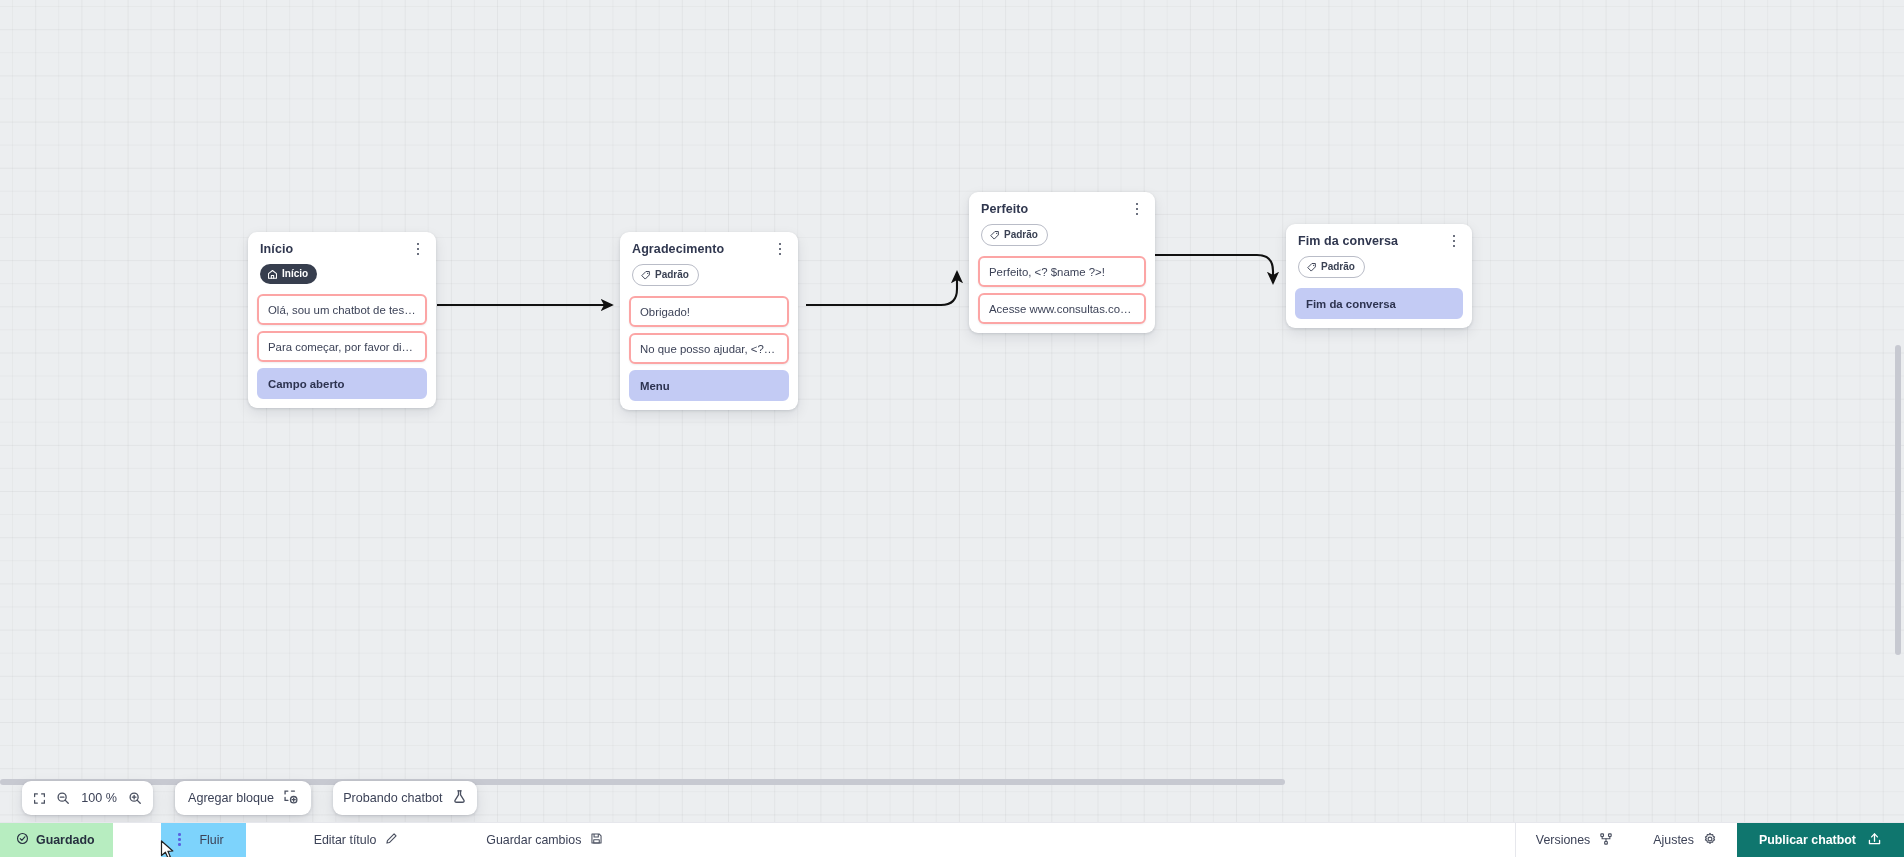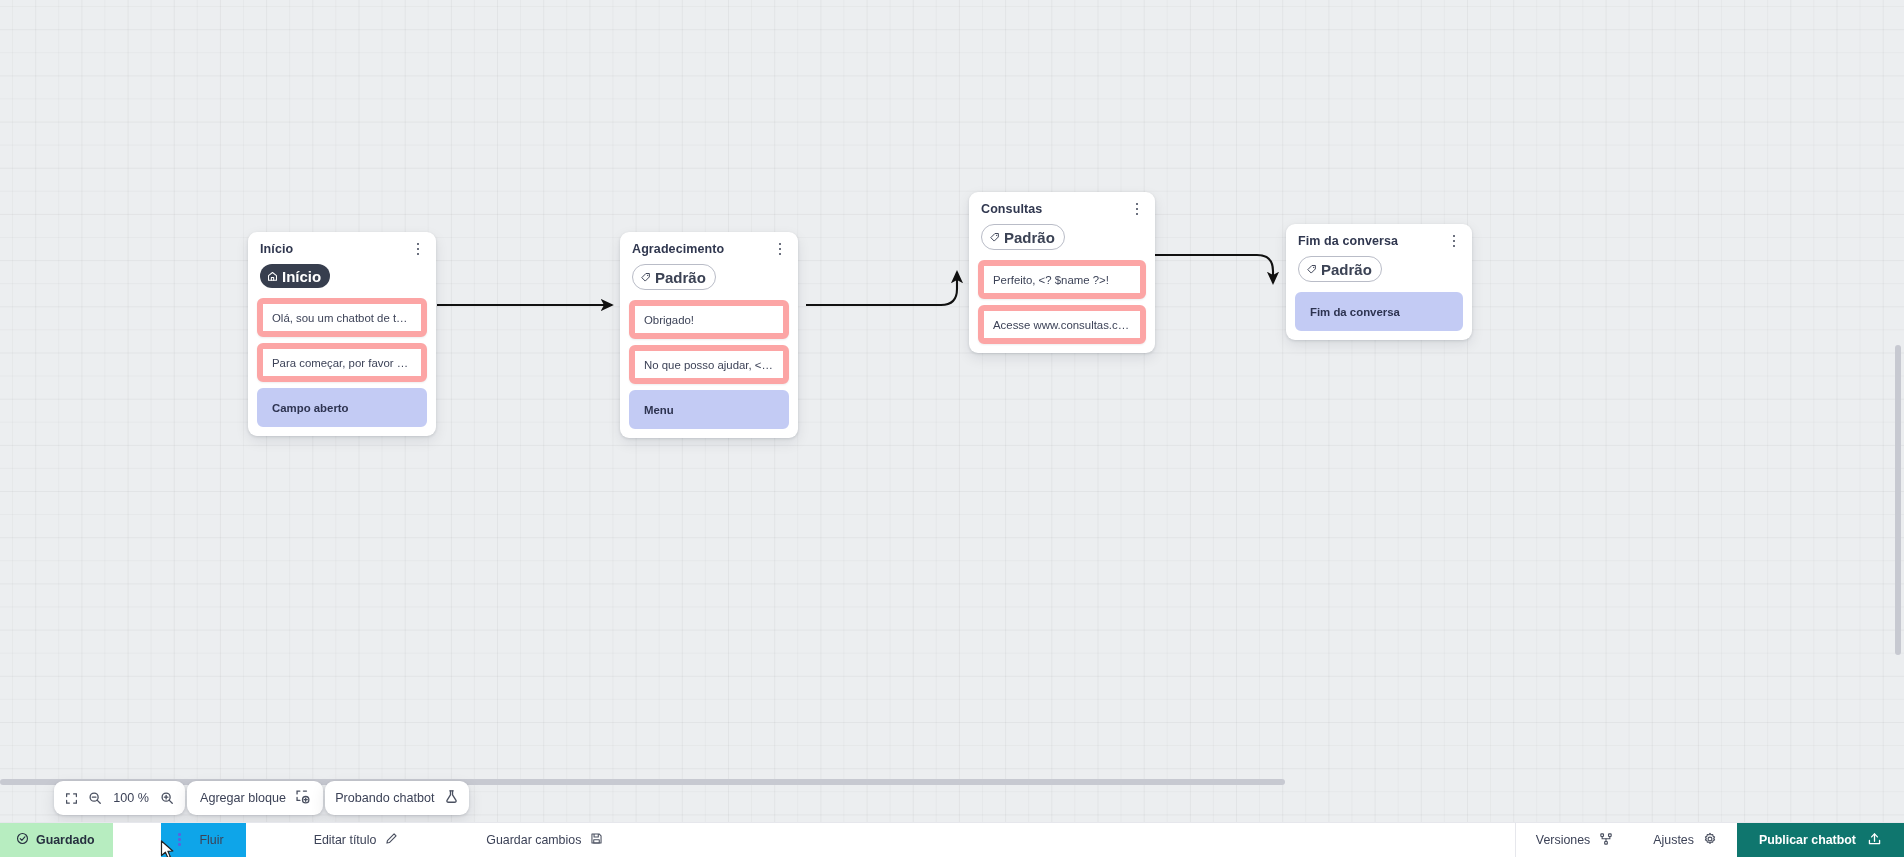--- a/index.html
+++ b/index.html
@@ -67,34 +67,34 @@
     cursor: pointer;
     flex: 0 0 auto;
     margin-top: -1px;
   }
   .kebab i { display:block; width: 2.6px; height: 2.6px; border-radius: 50%; background: #3b4254; }
 
   .badge-row { padding: 7px 3px 2px 3px; }
   .badge {
     display: inline-flex; align-items: center; gap: 4px;
     border-radius: 20px;
-    font-size: 15px;
+    font-size: 10px;
     font-weight: 700;
     line-height: 1;
     padding: 4.5px 9px 4.5px 7px;
     white-space: nowrap;
   }
   .badge.start { background: #373e4e; color:#ffffff; }
   .badge.default { background: #ffffff; color:#3b4254; border: 1px solid #b9bcc7; }
   .badge svg { display:block; }
 
   .rows { margin-top: 8px; display: flex; flex-direction: column; gap: 6px; }
   .row {
     background: #ffffff;
-    border: 6px solid #fca5a5;
+    border: 2px solid #fca5a5;
     border-radius: 6px;
     box-shadow: 0 1px 2px rgba(16,24,40,.07);
     font-size: 11.4px;
     color: #3c4257;
     padding: 6.5px 9px;
     white-space: nowrap;
     overflow: hidden;
     text-overflow: ellipsis;
     line-height: 14px;
   }
@@ -103,23 +103,22 @@
     border-color: #c3cbf4;
     color: #2d3350;
     font-weight: 700;
     box-shadow: none;
   }
 
   
   #toolbar {
     position: absolute;
     left: 22px; bottom: 42px;
-    display: flex; align-items: flex-start; gap: 2px;
+    display: flex; align-items: flex-start; gap: 22px;
     z-index: 40;
-    margin-left: 32px;
   }
   .tool-group {
     background: #ffffff;
     border-radius: 9px;
     box-shadow: 0 1px 3px rgba(16,24,40,.14), 0 6px 16px rgba(16,24,40,.10);
     height: 34px;
     display: flex; align-items: center;
     padding: 0 11px;
     gap: 10px;
   }
@@ -154,21 +153,21 @@
   }
   .bb-left { display:flex; align-items:stretch;gap:48px; }
   .bb-item {
     display: flex; align-items: center; gap: 9px;
     padding: 0 20px;
     color: #3c4257;
     cursor: pointer;
     white-space: nowrap;
   }
   .bb-item.tabish {
-    background: #0ea5e9;
+    background: #7dd3fc;
     gap: 13px;
     padding: 0 22px 0 12px;
   }
   .bb-spacer { flex: 1 1 auto; }
   .bb-right { display:flex; align-items:stretch; border-left: 1px solid #e6e7ec; }
   .publish {
     background: #0f766e;
     color: #ffffff;
     font-weight: 700;
     display: flex; align-items: center; gap: 11px;
@@ -258,21 +257,21 @@
     </div>
     <div class="rows">
       <div class="row">Obrigado!</div>
       <div class="row">No que posso ajudar, &lt;? $name ...</div>
       <div class="row accent">Menu</div>
     </div>
   </div>
 
   <div class="node" id="node-consultas" style="left:969px; top:192px; width:186px;">
     <div class="node-head">
-      <div class="node-title">Consultas</div>
+      <div class="node-title">Perfeito</div>
       <div class="kebab">
           <i></i>
           <i></i>
           <i></i>
         </div>
     </div>
     <div class="badge-row">
       <span class="badge default">
         <span>
           <svg width="11" height="11" viewBox="0 0 16 16" fill="none" stroke="#3b4254" stroke-width="1.4" stroke-linejoin="round">

